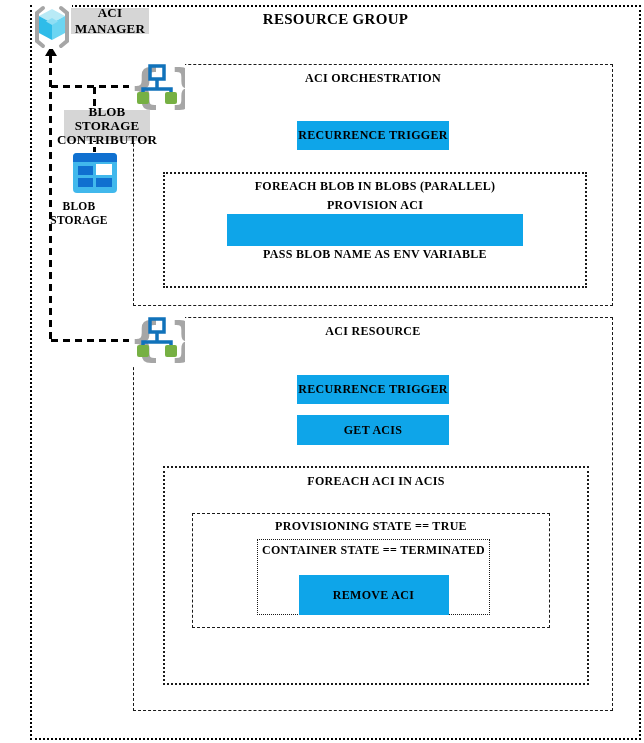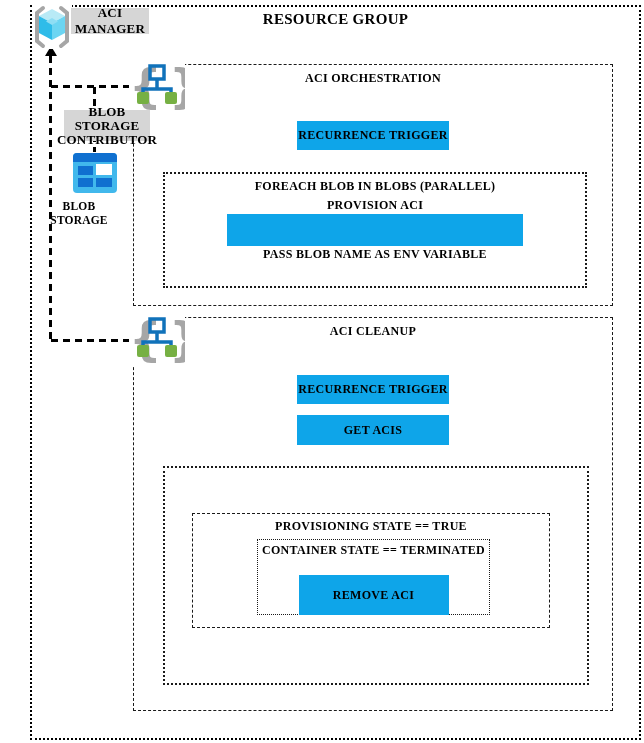--- a/index.html
+++ b/index.html
@@ -108,28 +108,29 @@
       <div class="dot-box feb-box">
         <div class="box-title inner-title" style="top:5px;text-align:center;">FOREACH BLOB IN BLOBS (PARALLEL)</div>
         <div class="step" style="top:40px; width:296px; height:32px; line-height:15px;gap:34px;">
           <span>PROVISION ACI</span>
           <span>PASS BLOB NAME AS ENV VARIABLE</span>
         </div>
       </div>
     </div>
 
     <div class="la-box clean-box">
-      <div class="box-title inner-title">ACI CLEANUP</div>
+      <div class="box-title inner-title">ACI RESOURCE</div>
       <div class="step" style="top:57px; width:152px; height:29px;">
         <span>RECURRENCE TRIGGER</span>
       </div>
       <div class="step" style="top:97px; width:152px; height:30px;">
         <span>GET ACIS</span>
       </div>
       <div class="dot-box fa-box">
+        <div class="box-title inner-title">FOREACH ACI IN ACIS</div>
         <div class="prov-box">
           <div class="box-title inner-title" style="top:5px;">PROVISIONING STATE == TRUE</div>
           <div class="cont-box">
             <div class="box-title inner-title" style="top:3px;">CONTAINER STATE == TERMINATED</div>
             <div class="step" style="top:35px; width:150px; height:40px;">
               <span>REMOVE ACI</span>
             </div>
           </div>
         </div>
       </div>

